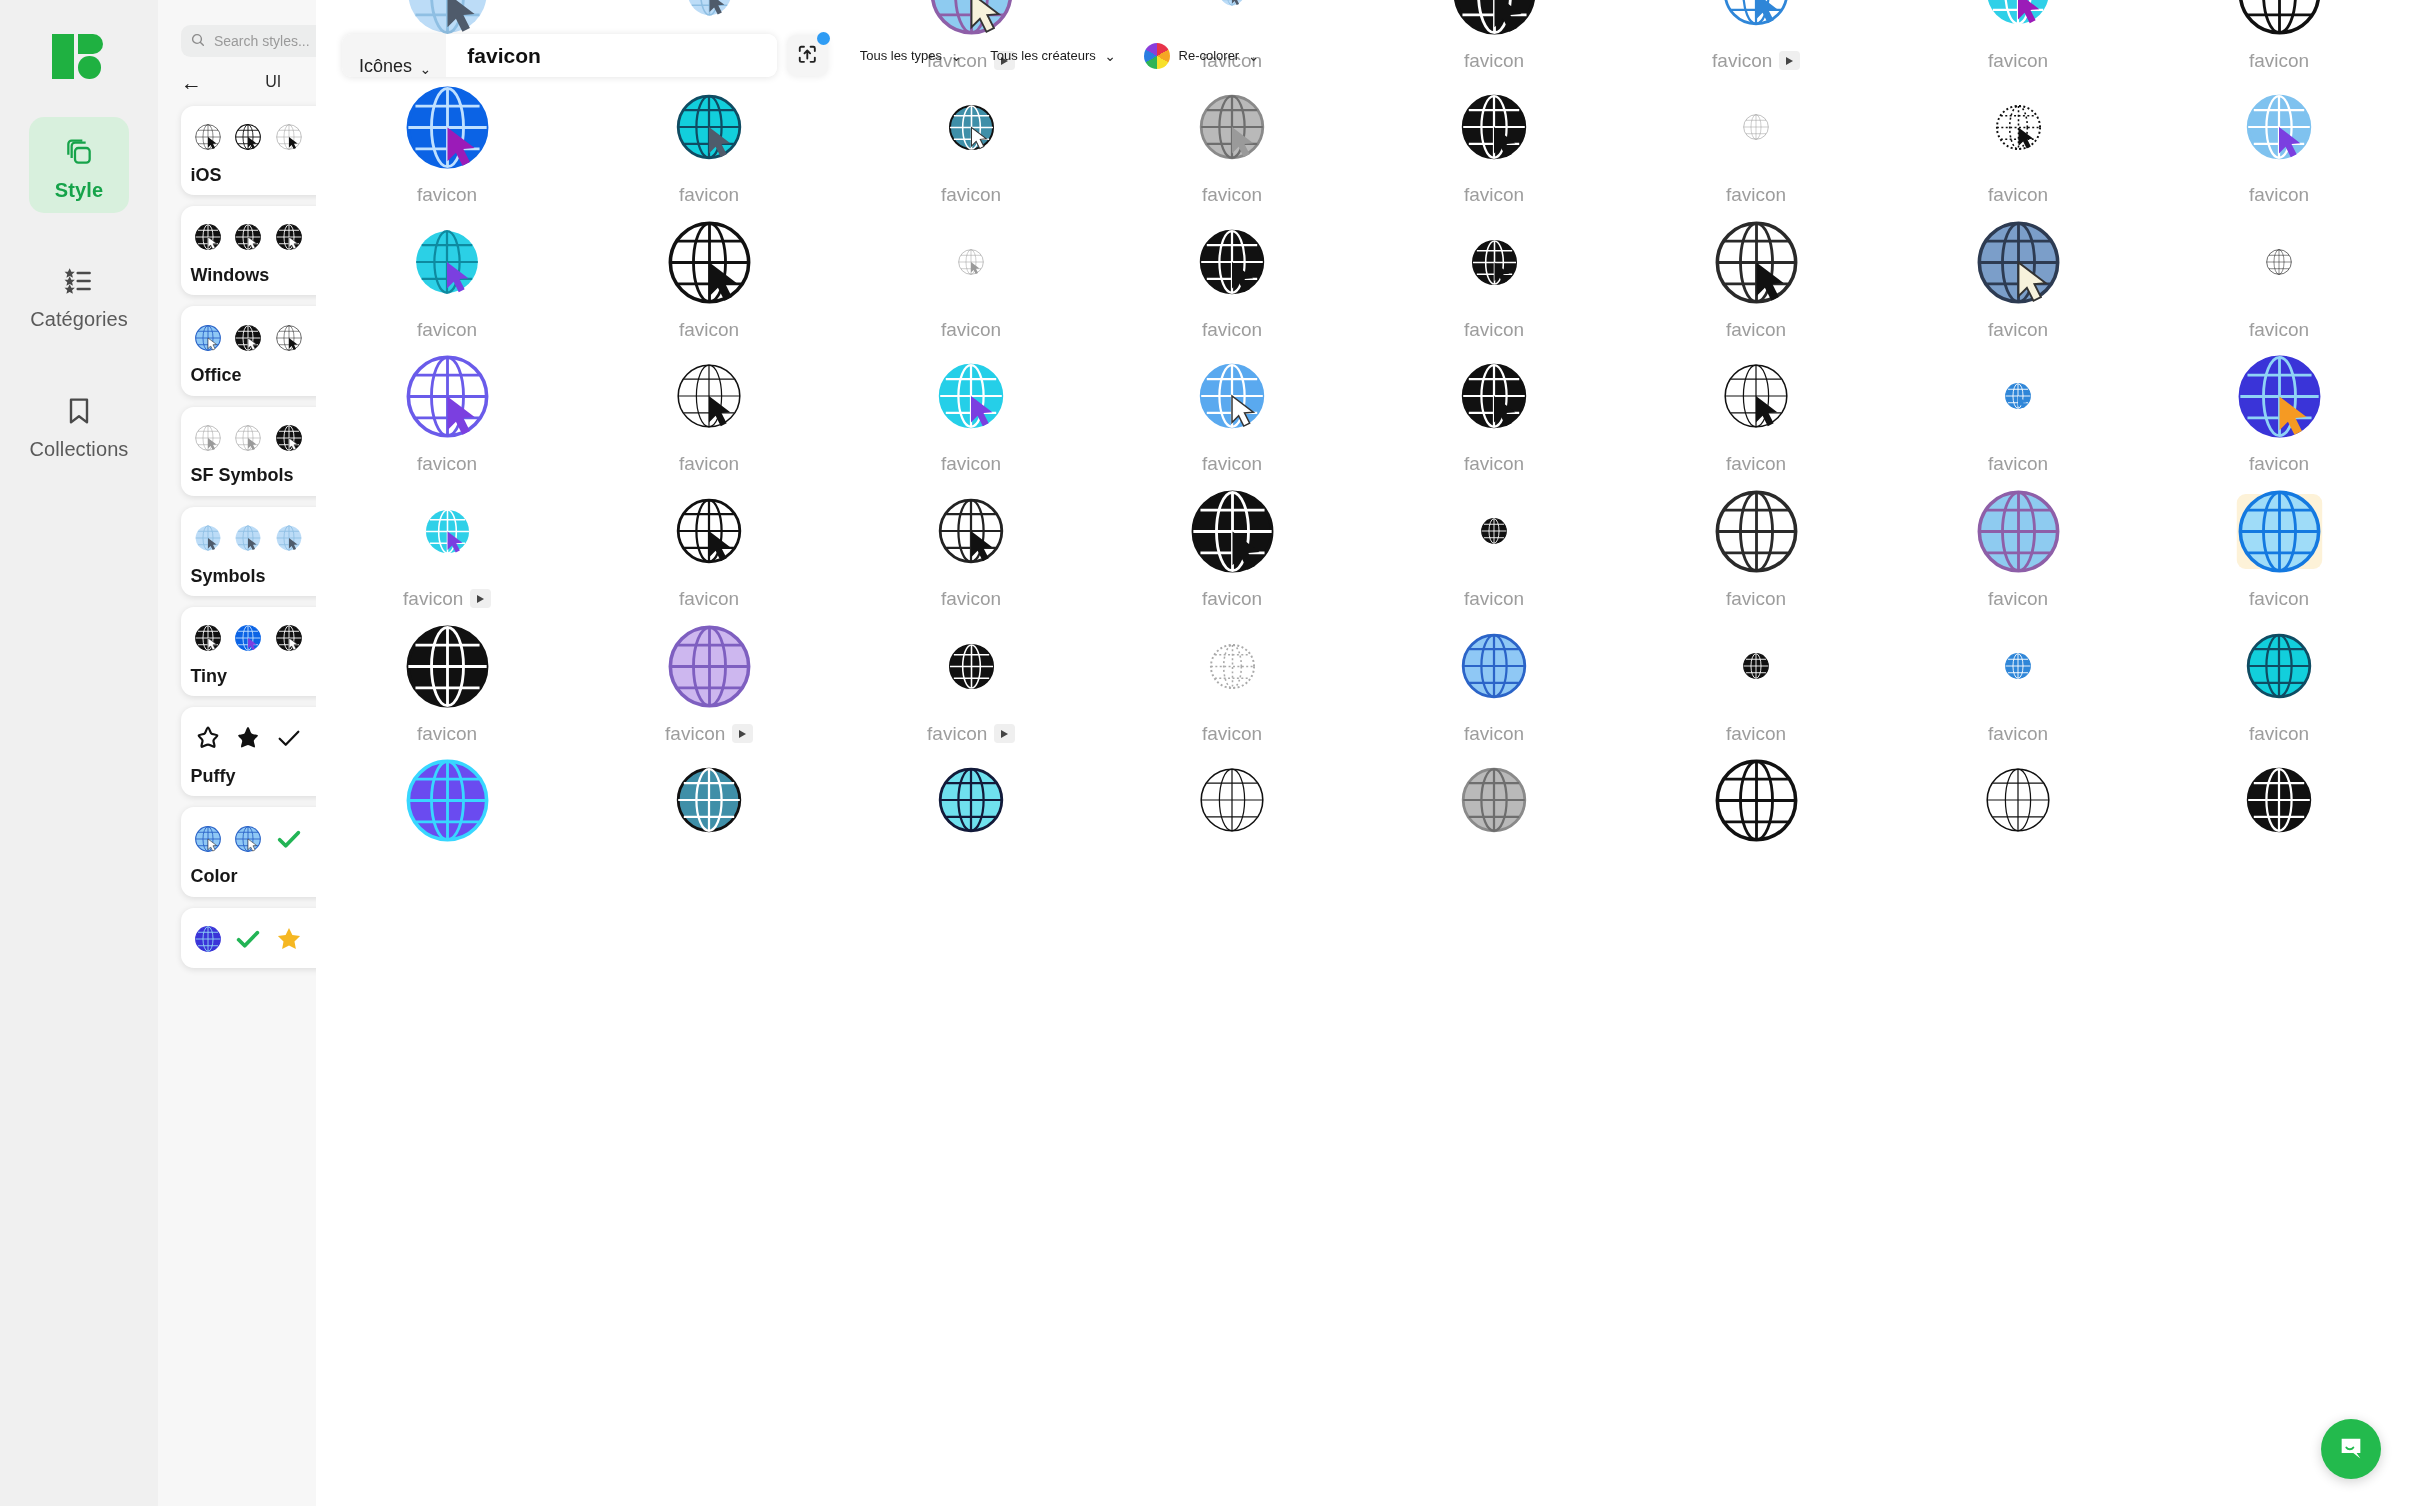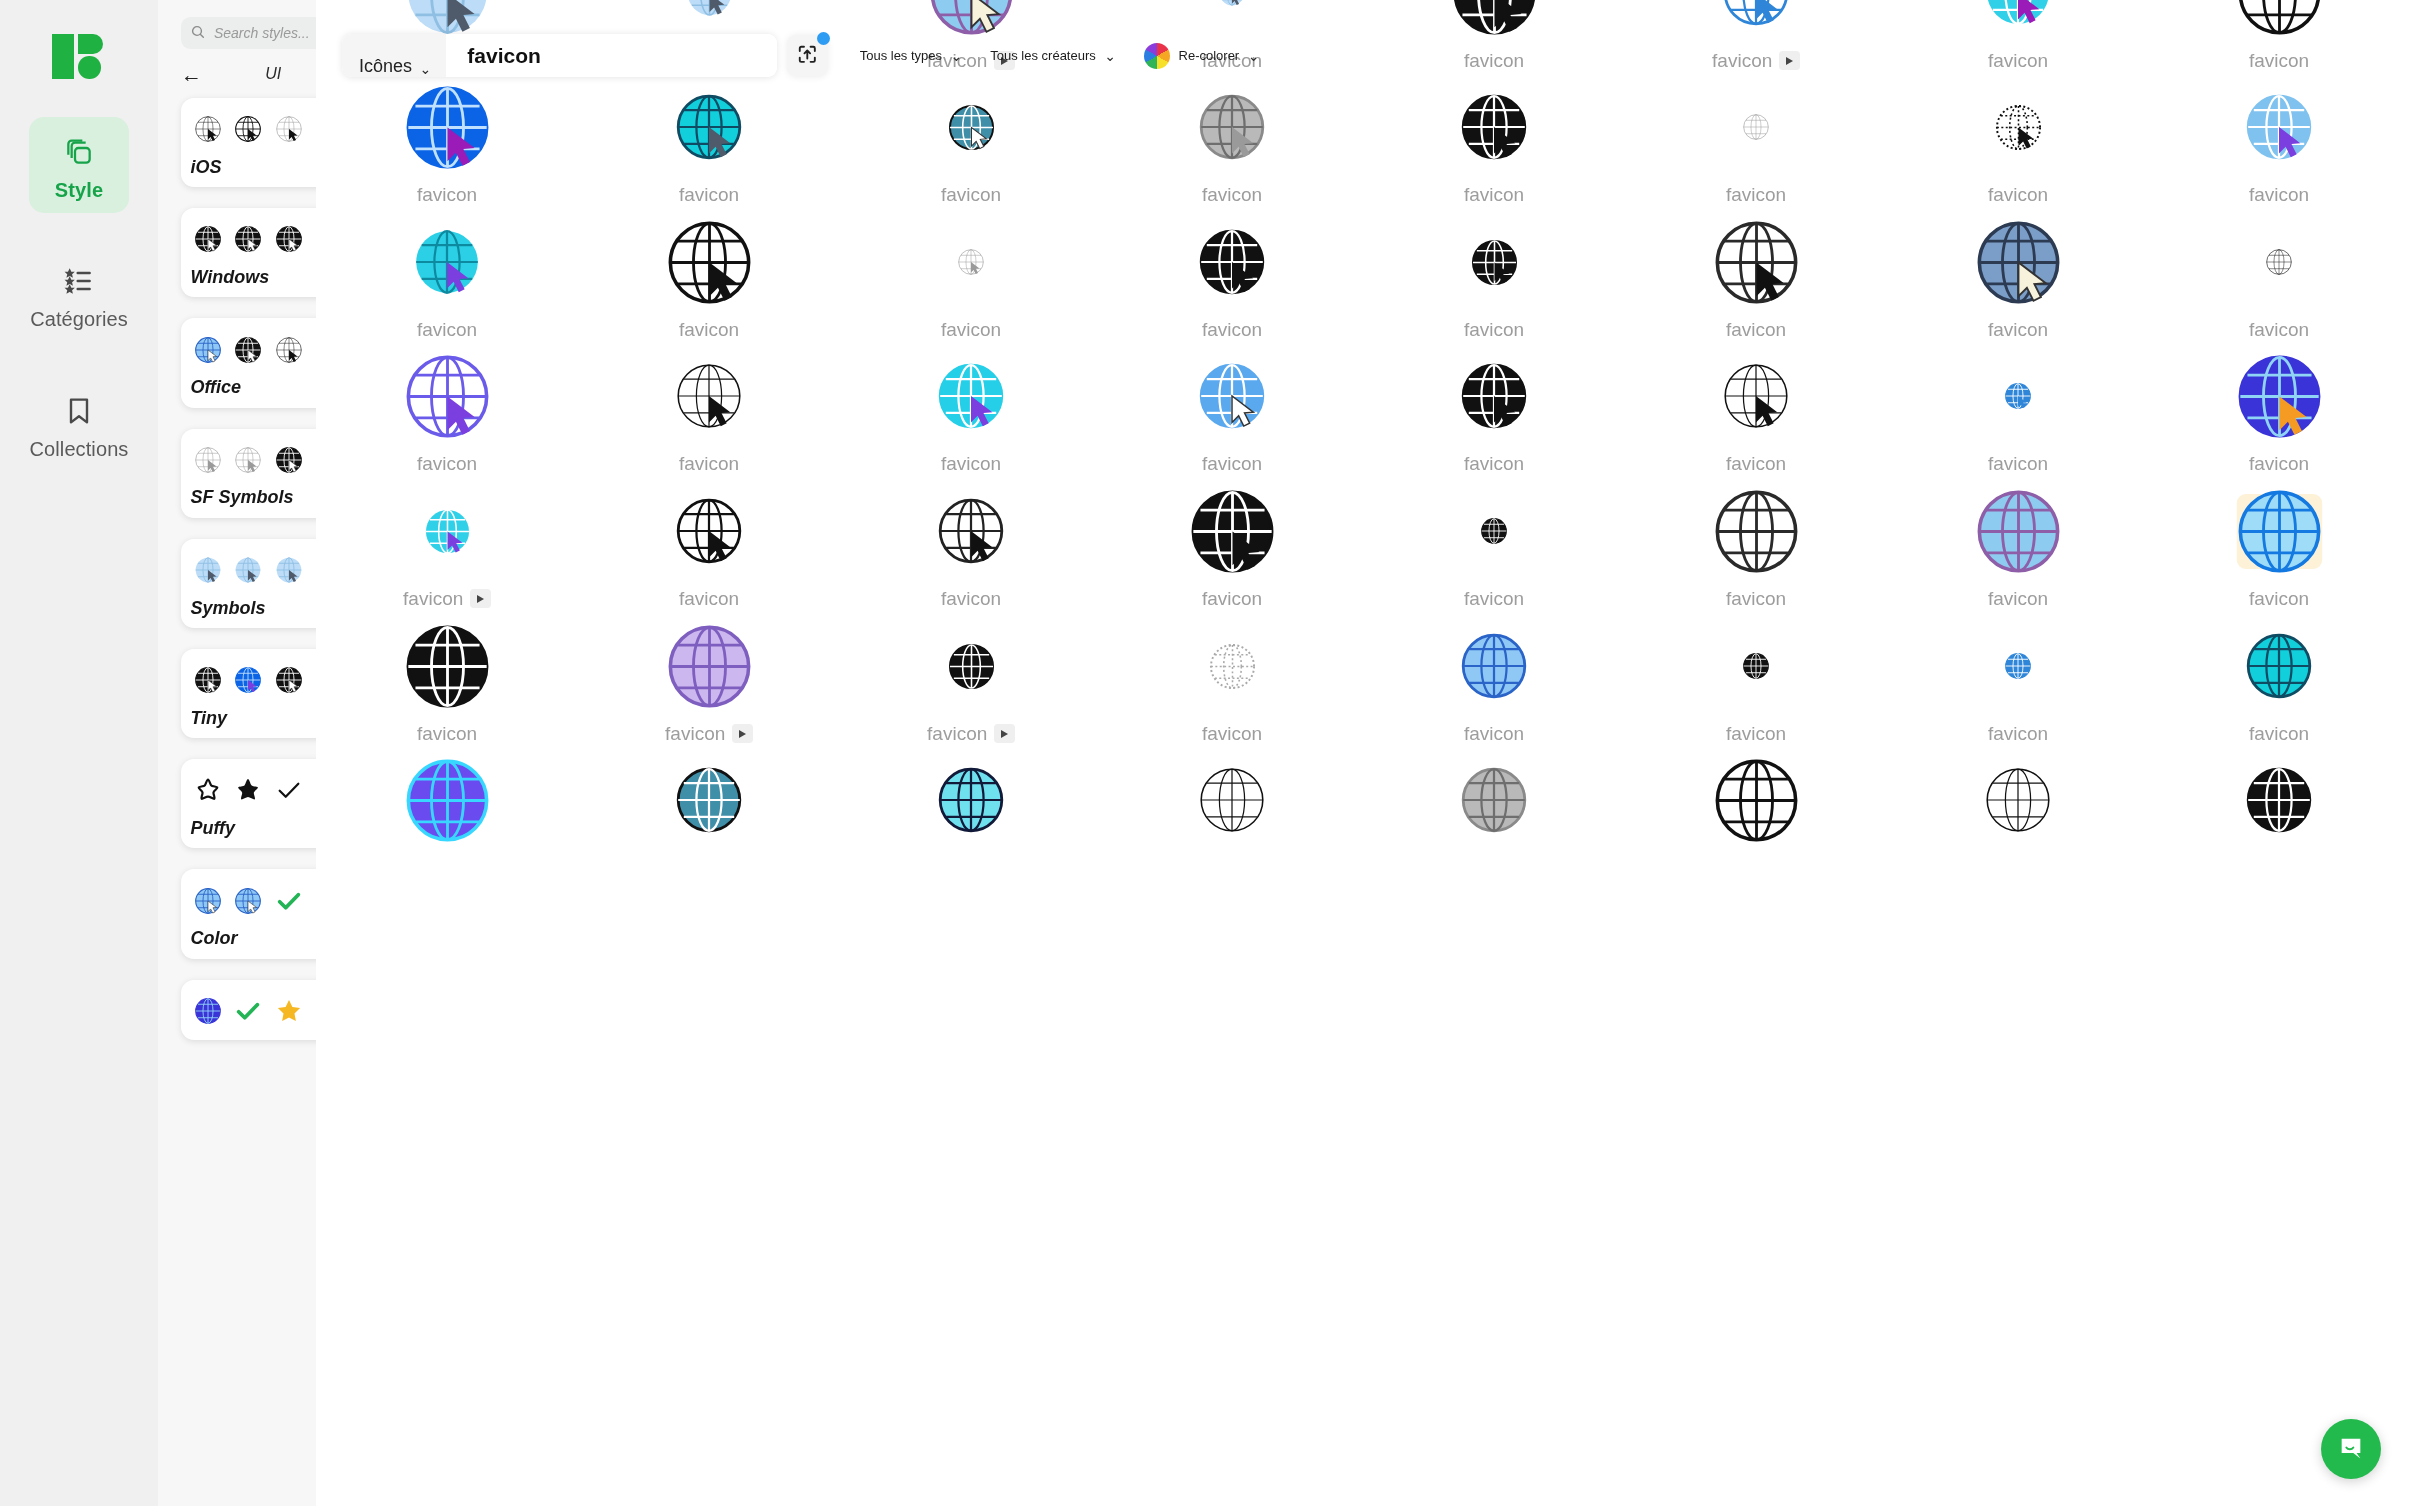--- a/index.html
+++ b/index.html
@@ -36,40 +36,40 @@
   .rail-item.active .lbl { color: #16a34a; font-weight: 700; }
   .rail-item.active svg { stroke: #16a34a; }
   .rail-bottom { position: absolute; bottom: 21px; left: 0; width: 158px; display: flex; flex-direction: column; align-items: center; }
   .rail-bottom .rail-item { margin-top: 22.6px; }
 
   
   .styles-panel {
     width: 158px; height: 1507px; flex: 0 0 158px;
     background: #f7f7f7; position: relative;
   }
-  .styles-inner { position: absolute; left: -45px; top: 0; width: 203px; height: 1214px; font-style: italic; }
+  .styles-inner { position: absolute; left: -45px; top: 8px; width: 203px; height: 1214px; }
 
   .search-box {
     position: absolute; left: 68px; top: 17px; width: 179px; height: 32px;
     background: #eceded; border-radius: 9.4px;
     display: flex; align-items: center; padding: 0 9.4px; gap: 7.5px;
   }
   .search-box .ph { font-size: 14px; color: #9a9a9a; }
 
   .panel-head {
     position: absolute; left: 68px; top: 58px; width: 179px; height: 32px;
     display: flex; align-items: center;
   }
   .back-arrow { width: 24.5px; font-size: 21px; color: #222; line-height: 1; cursor: pointer; }
   .panel-title { flex: 1; text-align: center; font-size: 16px; color: #2b2b2b; font-weight: 400; margin-left: -19px; }
 
   .style-list { position: absolute; left: 68px; top: 98px; width: 186px; }
   .style-card {
     position: relative; width: 175px; background: #fff;
-    border-radius: 13px; margin-bottom: 21px;
+    border-radius: 13px; margin-bottom: 11px;
     box-shadow: 0 1.9px 6.6px rgba(0,0,0,.10);
     padding: 11.3px 9.4px 9.4px;
   }
   .style-card::after{
     content:""; position:absolute; left:7.5px; right:7.5px; bottom:-6.6px; height:13px;
     background:#fff; border-radius:0 0 13px 13px; box-shadow:0 2.8px 6.6px rgba(0,0,0,.09); z-index:-1;
   }
   .style-card .thumbs { display: flex; justify-content: space-between; align-items: center; height: 40px; padding: 0 1.9px; }
   .style-card .thumbs > * { width: 32px; height: 32px; display: flex; align-items: center; justify-content: center; }
   .style-card .foot { display: flex; align-items: center; justify-content: space-between; margin-top: 7.5px; }

